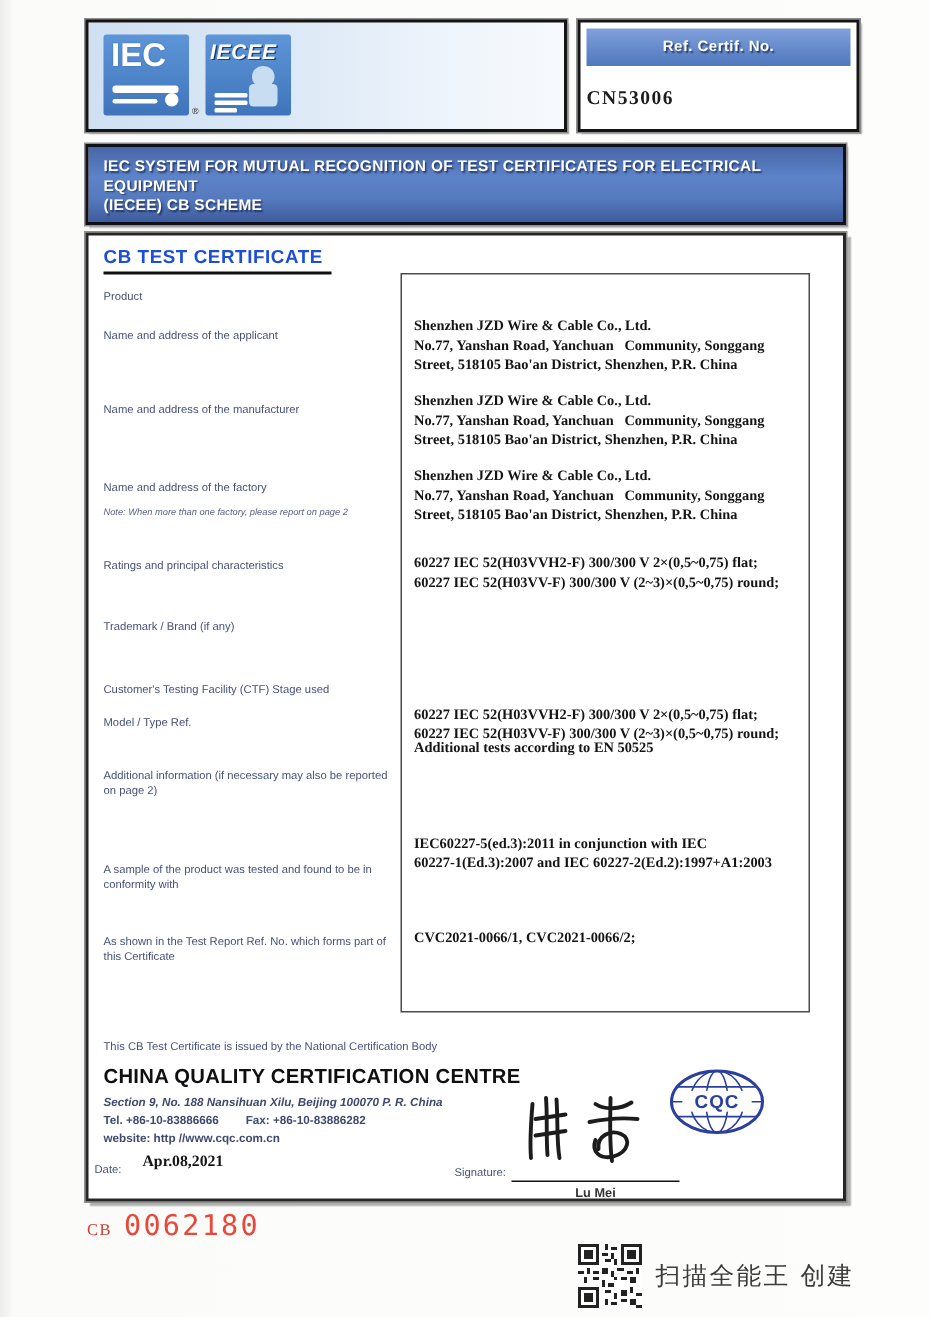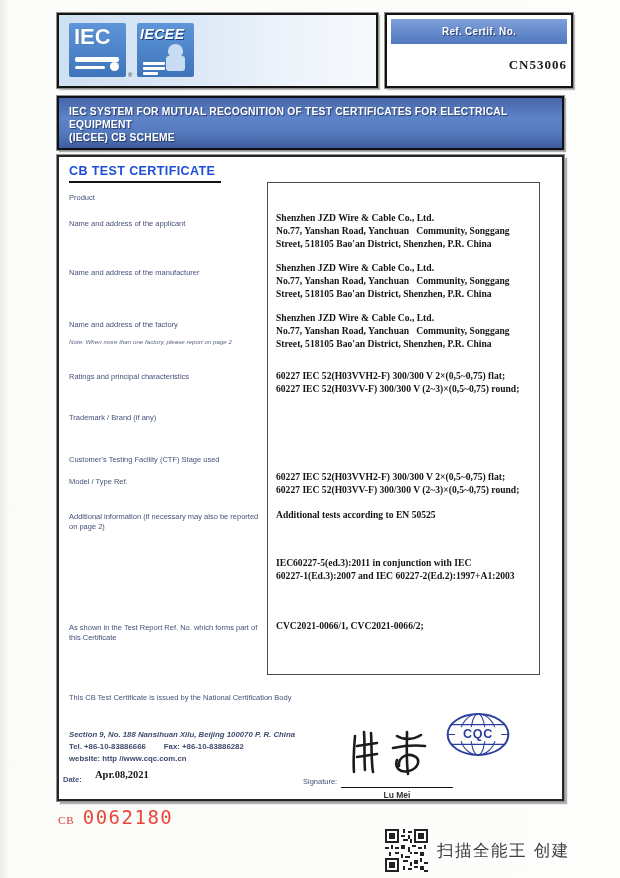--- a/index.html
+++ b/index.html
@@ -31,21 +31,21 @@
   .plug-body{position:absolute;left:29px;top:33px;width:19px;height:15px;background:#c9ddf2;border-radius:3px;}
   .iecee-l{position:absolute;left:6px;height:2.5px;background:#fff;border-radius:1px;}
   .l1{top:39px;width:22px;}.l2{top:44px;width:22px;}.l3{top:49px;width:15px;}
   
   .ref-box{position:absolute;left:385px;top:13px;width:188px;height:75px;box-sizing:border-box;
     border:2px solid #141414;background:#fff;padding:4px;
     box-shadow:0 0 0 1px #8f8f8f,2px 2px 1px rgba(0,0,0,.25);}
   .ref-header{height:25px;display:flex;align-items:center;justify-content:center;
     background:linear-gradient(180deg,#7fa0da,#5078be);color:#fff;font-weight:bold;font-size:10px;
     letter-spacing:.3px;text-shadow:1px 1px 1px rgba(10,20,60,.7);}
-  .ref-number{text-align:right;margin-top:13px;font-family:"Liberation Serif",serif;font-size:13px;
+  .ref-number{text-align:left;margin-top:13px;font-family:"Liberation Serif",serif;font-size:13px;
     font-weight:bold;letter-spacing:1px;color:#1c1c1c;}
   
   .banner{position:absolute;left:57px;top:96px;width:507px;height:54px;box-sizing:border-box;
     border:2px solid #101018;box-shadow:0 0 0 1px #8f8f8f,2px 2px 1px rgba(0,0,0,.3);
     background:linear-gradient(180deg,#4766a8 0%,#5d83c9 40%,#5579bd 70%,#3d5c9d 100%);
     color:#fff;font-weight:bold;font-size:10.3px;line-height:13px;padding:7px 10px;
     white-space:pre-line;letter-spacing:.2px;text-shadow:1px 1px 1px rgba(15,25,60,.65);}
   
   .main-box{position:absolute;left:57px;top:155px;width:507px;height:646px;box-sizing:border-box;
     border:2px solid #262626;background:#fff;
@@ -57,21 +57,21 @@
   .valbox{position:absolute;left:208px;top:25px;width:271px;height:491px;border:1px solid #4a4a4a;}
   .val{position:absolute;left:8px;width:256px;font-family:"Liberation Serif",serif;font-size:9.6px;
     font-weight:600;line-height:12.8px;color:#141414;white-space:pre-wrap;}
   .issued{position:absolute;left:10px;top:536px;font-size:7.5px;color:#465179;}
   .ncb-name{position:absolute;left:10px;top:553px;font-size:13.5px;font-weight:bold;color:#101010;
     letter-spacing:.2px;}
   .ncb-line{position:absolute;left:10px;font-size:7.8px;font-weight:bold;color:#3f4a6e;}
   .a1{top:573px;font-style:italic;}.a2{top:585px;}.a3{top:597px;text-align:right;}
   .fax{margin-left:18px;}
   .cqc{position:absolute;left:386px;top:554px;width:66px;height:47px;}
-  .date-label{position:absolute;left:4px;top:618px;font-size:7.5px;color:#465179;font-weight:bold;}
+  .date-label{position:absolute;left:4px;top:618px;font-size:7.5px;color:#465179;}
   .date-value{position:absolute;left:36px;top:612px;font-family:"Liberation Serif",serif;
     font-weight:bold;font-size:10.5px;color:#151515;}
   .sig-label{position:absolute;left:244px;top:620px;font-size:7.5px;color:#465179;}
   .sig-script{position:absolute;left:282px;top:566px;width:115px;height:60px;}
   .sig-line{position:absolute;left:282px;top:630px;width:112px;border-top:1.6px solid #111;}
   .sig-name{position:absolute;left:282px;top:633px;width:112px;text-align:center;font-size:8.5px;
     font-weight:bold;color:#333;}
   
   .stamp{position:absolute;left:58px;top:806px;display:flex;align-items:flex-end;gap:8px;}
   .stamp-prefix{font-family:"Liberation Serif",serif;font-size:11px;letter-spacing:1px;color:#d23d30;
@@ -119,43 +119,45 @@
     <div class="lbl" style="top:36px">Product</div>
     <div class="lbl" style="top:62px">Name and address of the applicant</div>
     <div class="lbl" style="top:111px">Name and address of the manufacturer</div>
     <div class="lbl" style="top:163px">Name and address of the factory</div>
     <div class="note" style="top:181px">Note: When more than one factory, please report on page 2</div>
     <div class="lbl" style="top:215px">Ratings and principal characteristics</div>
     <div class="lbl" style="top:256px">Trademark / Brand (if any)</div>
     <div class="lbl" style="top:298px">Customer's Testing Facility (CTF) Stage used</div>
     <div class="lbl" style="top:320px">Model / Type Ref.</div>
     <div class="lbl" style="top:355px">Additional information (if necessary may also be reported on page 2)</div>
+    <div class="lbl" style="top:418px">A sample of the product was tested and found to be in conformity with</div>
     <div class="lbl" style="top:466px">As shown in the Test Report Ref. No. which forms part of this Certificate</div>
 
     <div class="valbox">
       <div class="val" style="top:29px">Shenzhen JZD Wire &amp; Cable Co., Ltd.
 No.77, Yanshan Road, Yanchuan   Community, Songgang
 Street, 518105 Bao'an District, Shenzhen, P.R. China</div>
       <div class="val" style="top:79px">Shenzhen JZD Wire &amp; Cable Co., Ltd.
 No.77, Yanshan Road, Yanchuan   Community, Songgang
 Street, 518105 Bao'an District, Shenzhen, P.R. China</div>
       <div class="val" style="top:129px">Shenzhen JZD Wire &amp; Cable Co., Ltd.
 No.77, Yanshan Road, Yanchuan   Community, Songgang
 Street, 518105 Bao'an District, Shenzhen, P.R. China</div>
       <div class="val" style="top:187px">60227 IEC 52(H03VVH2-F) 300/300 V 2×(0,5~0,75) flat;
 60227 IEC 52(H03VV-F) 300/300 V (2~3)×(0,5~0,75) round;</div>
       <div class="val" style="top:288px">60227 IEC 52(H03VVH2-F) 300/300 V 2×(0,5~0,75) flat;
 60227 IEC 52(H03VV-F) 300/300 V (2~3)×(0,5~0,75) round;</div>
-      <div class="val" style="top:326px">Additional tests according to EN 50525</div>
+      <div class="val" style="top:310px">Additional tests according to EN 50525</div>
       <div class="val" style="top:374px">IEC60227-5(ed.3):2011 in conjunction with IEC
 60227-1(Ed.3):2007 and IEC 60227-2(Ed.2):1997+A1:2003</div>
       <div class="val" style="top:437px">CVC2021-0066/1, CVC2021-0066/2;</div>
     </div>
 
     <div class="issued">This CB Test Certificate is issued by the National Certification Body</div>
+    <div class="ncb-name">CHINA QUALITY CERTIFICATION CENTRE</div>
     <div class="ncb-line a1">Section 9, No. 188 Nansihuan Xilu, Beijing 100070 P. R. China</div>
     <div class="ncb-line a2">
       <span>Tel. +86-10-83886666</span><span class="fax">Fax: +86-10-83886282</span>
     </div>
     <div class="ncb-line a3">website: http //www.cqc.com.cn</div>
 
     <svg class="cqc" viewBox="0 0 100 70">
       <ellipse cx="50" cy="35" rx="46" ry="31" fill="none" stroke="#2b3f9e" stroke-width="3"></ellipse>
       <ellipse cx="50" cy="35" rx="27" ry="31" fill="none" stroke="#2b3f9e" stroke-width="1.6"></ellipse>
       <ellipse cx="50" cy="35" rx="11" ry="31" fill="none" stroke="#2b3f9e" stroke-width="1.6"></ellipse>

